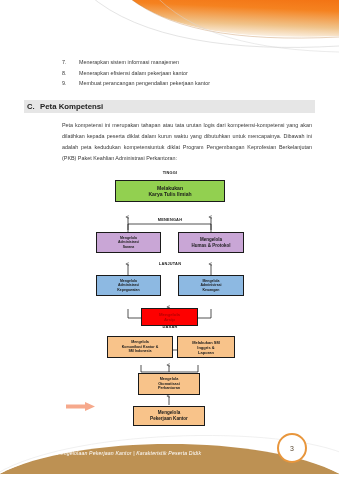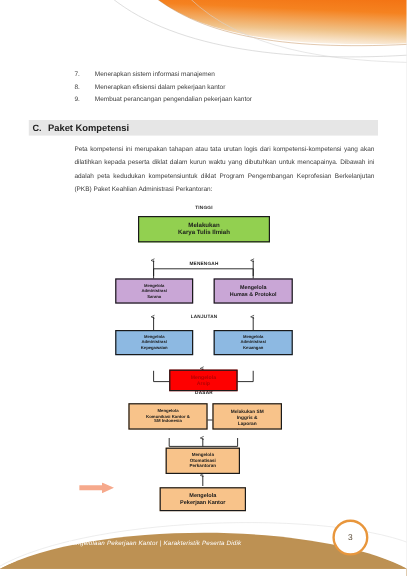--- a/index.html
+++ b/index.html
@@ -111,21 +111,21 @@
         <span class="txt">Menerapkan efisiensi dalam pekerjaan kantor</span>
       </div>
       <div class="numrow">
         <span class="idx">9.</span>
         <span class="txt">Membuat perancangan pengendalian pekerjaan kantor</span>
       </div>
     </div>
 
     <div class="sec-head">
       <span class="letter">C.</span>
-      <span class="stitle">Paket Kompetensi</span>
+      <span class="stitle">Peta Kompetensi</span>
     </div>
 
     <div class="para">Peta kompetensi ini merupakan tahapan atau tata urutan logis dari kompetensi-kompetensi yang akan dilatihkan kepada peserta diklat dalam kurun waktu yang dibutuhkan untuk mencapainya. Dibawah ini adalah peta kedudukan kompetensiuntuk diklat Program Pengembangan Keprofesian Berkelanjutan (PKB) Paket Keahlian Administrasi Perkantoran:</div>
 
     <div class="diagram">
 
       <svg class="arrowlayer" viewBox="0 0 339 262">
         <defs>
           <marker id="ah" markerWidth="5" markerHeight="5" refX="2.2" refY="3.4" orient="auto">
             <path d="M0.4,4.4 L2.2,0.6 L4.0,4.4" fill="none" stroke="#1a1a1a" stroke-width="0.75"></path>

